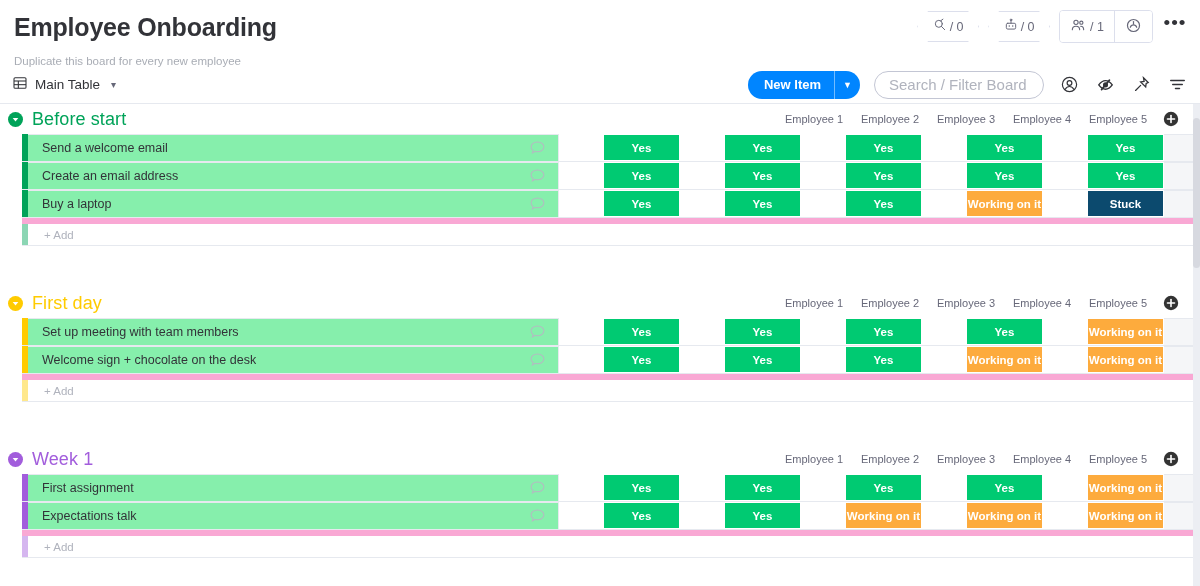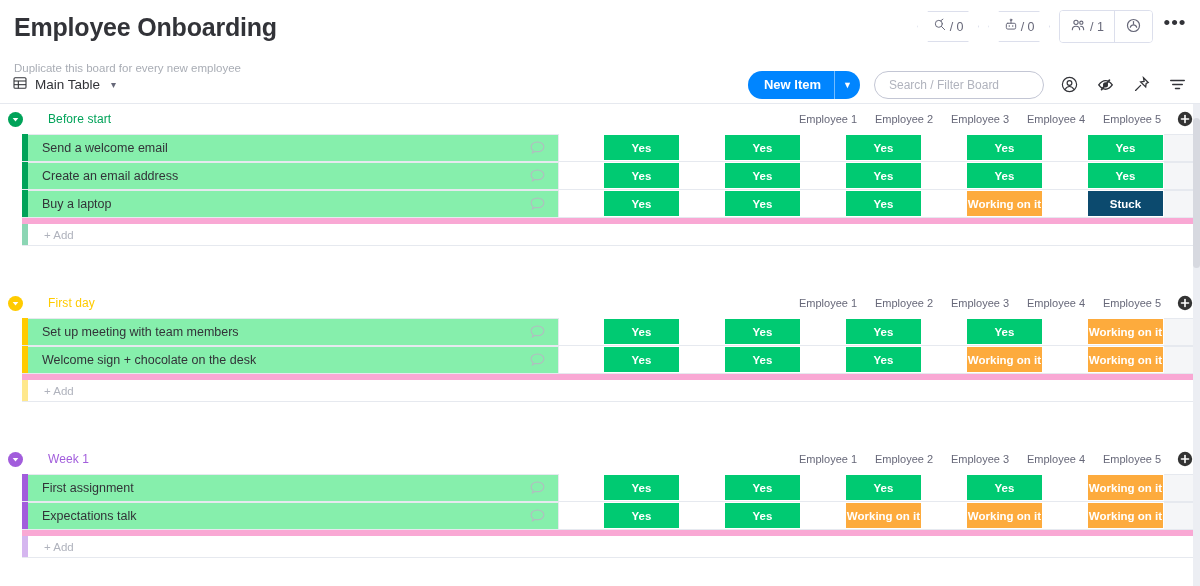--- a/index.html
+++ b/index.html
@@ -21,21 +21,21 @@
   .board-title {
     font-size: 25px;
     font-weight: 700;
     letter-spacing: -0.2px;
     color: #323338;
     line-height: 30px;
   }
   .board-subtitle {
     font-size: 11.5px;
     color: #a9adb5;
-    margin-top: 19px;
+    margin-top: 12px;
     line-height: 14px;
   }
 
   .header-right {
     position: absolute;
     top: 10px; right: 12px;
     display: flex;
     align-items: center;
     gap: 9px;
   }
@@ -133,21 +133,21 @@
     width: 170px; height: 28px;
     border: 1px solid #c3c6d4;
     border-radius: 15px;
     background: #fff;
     display: flex; align-items: center;
     padding: 0 14px;
   }
   .search-box input {
     border: 0; outline: 0; width: 100%;
     font-family: inherit;
-    font-size: 12px;
+    font-size: 15px;
     color: #323338;
     background: transparent;
   }
   .search-box input::placeholder { color: #b0b3bd; }
   .tb-icon {
     display: flex; align-items: center; justify-content: center;
     width: 22px; height: 22px;
     color: #323338;
     cursor: pointer;
   }
@@ -168,31 +168,31 @@
   }
   .group-toggle {
     width: 15px; height: 15px;
     border-radius: 50%;
     display: flex; align-items: center; justify-content: center;
     flex: 0 0 auto;
     cursor: pointer;
   }
   .group-toggle svg { width: 7px; height: 7px; }
   .group-name {
-    margin-left: 25px;
-    font-size: 12px;
+    margin-left: 9px;
+    font-size: 18px;
     font-weight: 400;
     letter-spacing: .1px;
     cursor: pointer;
   }
 
   
   .col-headers {
     position: absolute;
-    right: 0; top: 0;
+    right: 14px; top: 0;
     height: 30px;
     display: flex;
     align-items: center;
   }
   .col-head {
     width: 76px;
     text-align: center;
     font-size: 11px;
     color: #676879;
   }

